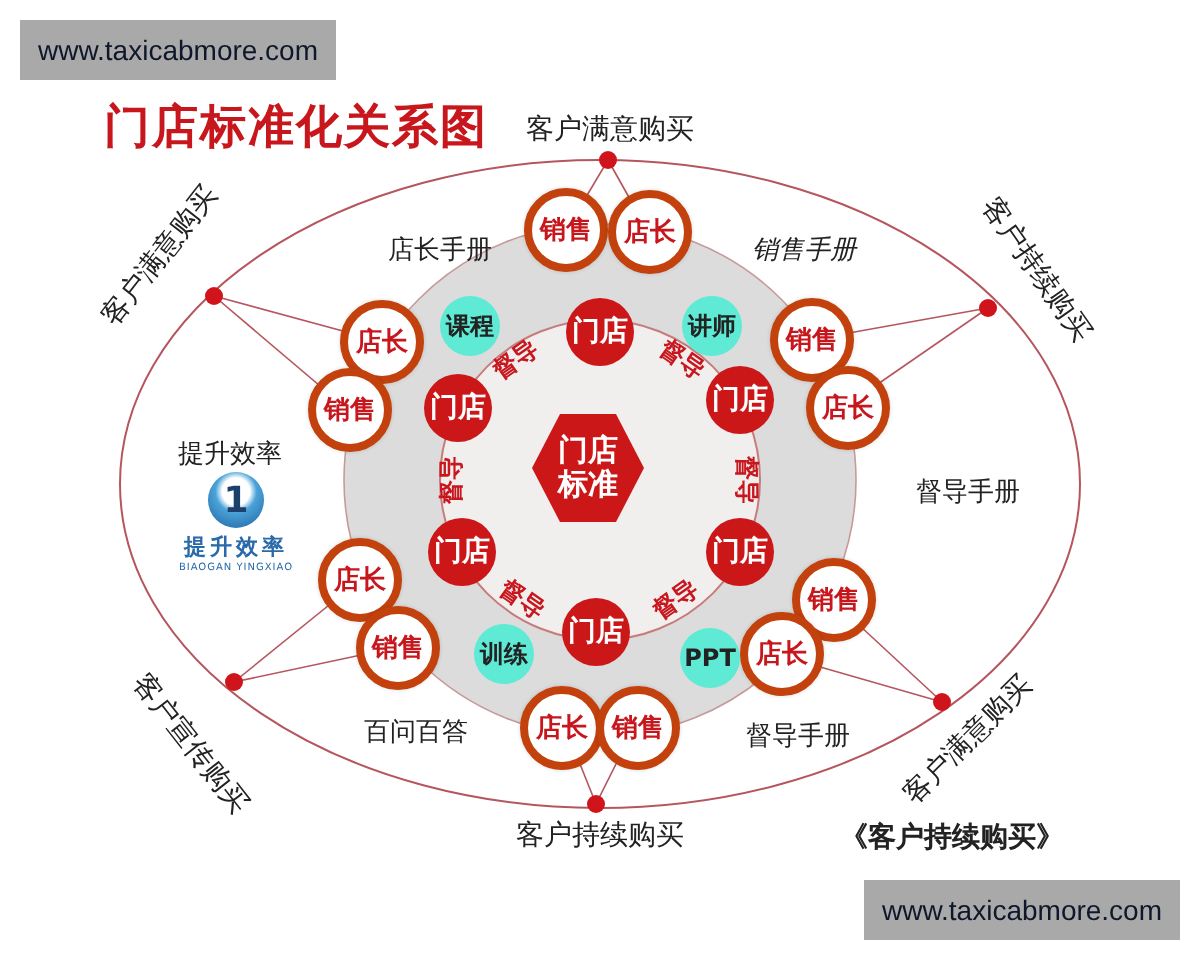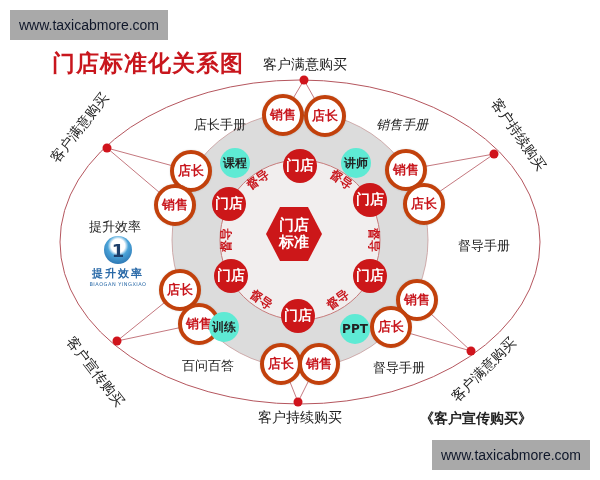--- a/index.html
+++ b/index.html
@@ -89,21 +89,21 @@
 <div class="node white" style="left:424px;top:204px;">店长</div>
 <div class="node white" style="left:180px;top:290px;">店长</div>
 <div class="node white" style="left:199px;top:324px;">销售</div>
 <div class="node white" style="left:417px;top:300px;">销售</div>
 <div class="node white" style="left:391px;top:327px;">店长</div>
 <div class="node white" style="left:281px;top:364px;">店长</div>
 <div class="node white" style="left:319px;top:364px;">销售</div>
 
 <div class="node small" style="left:235px;top:163px;">课程</div>
 <div class="node small" style="left:356px;top:163px;">讲师</div>
-<div class="node small" style="left:224px;top:327px;">训练</div>
+<div class="node small" style="left:252px;top:327px;">训练</div>
 <div class="node small" style="left:355px;top:329px;">PPT</div>
 
 <div class="node red" style="left:300px;top:166px;">门店</div>
 <div class="node red" style="left:229px;top:204px;">门店</div>
 <div class="node red" style="left:370px;top:200px;">门店</div>
 <div class="node red" style="left:231px;top:276px;">门店</div>
 <div class="node red" style="left:370px;top:276px;">门店</div>
 <div class="node red" style="left:298px;top:316px;">门店</div>
 
 <div class="guide" style="left:258px;top:180px;transform:translate(-50%,-50%) rotate(-35deg);">督导</div>
@@ -119,15 +119,15 @@
     <div>标准</div>
   </div>
 </div>
 
 <div class="logo">
   <div class="mark">1</div>
   <div class="cn">提升效率</div>
   <div class="en">BIAOGAN YINGXIAO</div>
 </div>
 
-<div class="credit">《客户宣传购买》</div>
+<div class="credit">《客户持续购买》</div>
 
 <div class="wm" style="left:432px;top:440px;width:158px;height:30px;">www.taxicabmore.com</div>
 
 </body></html>

